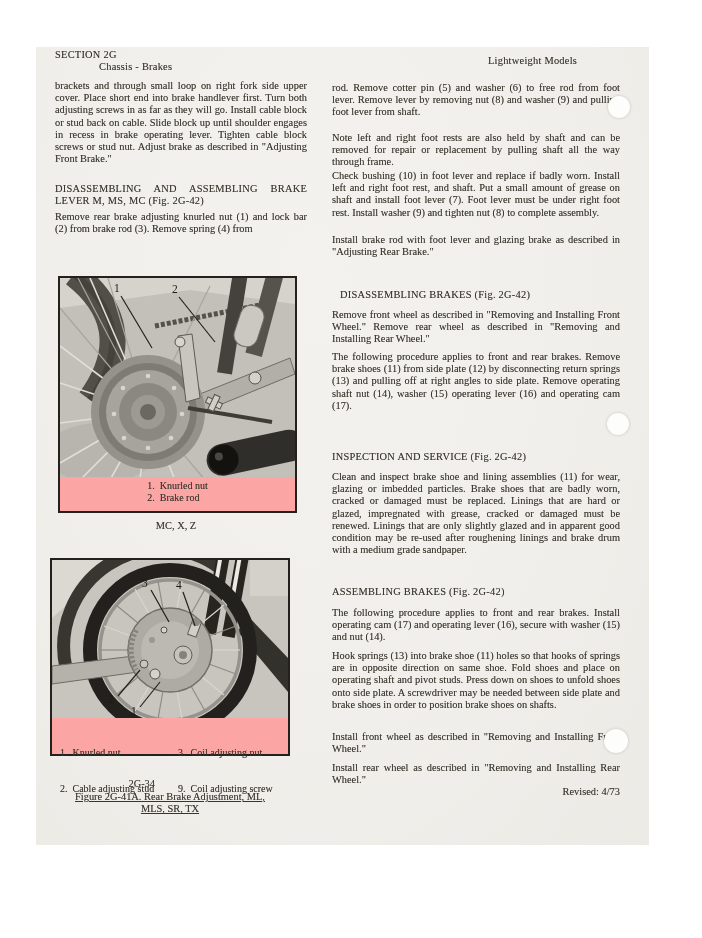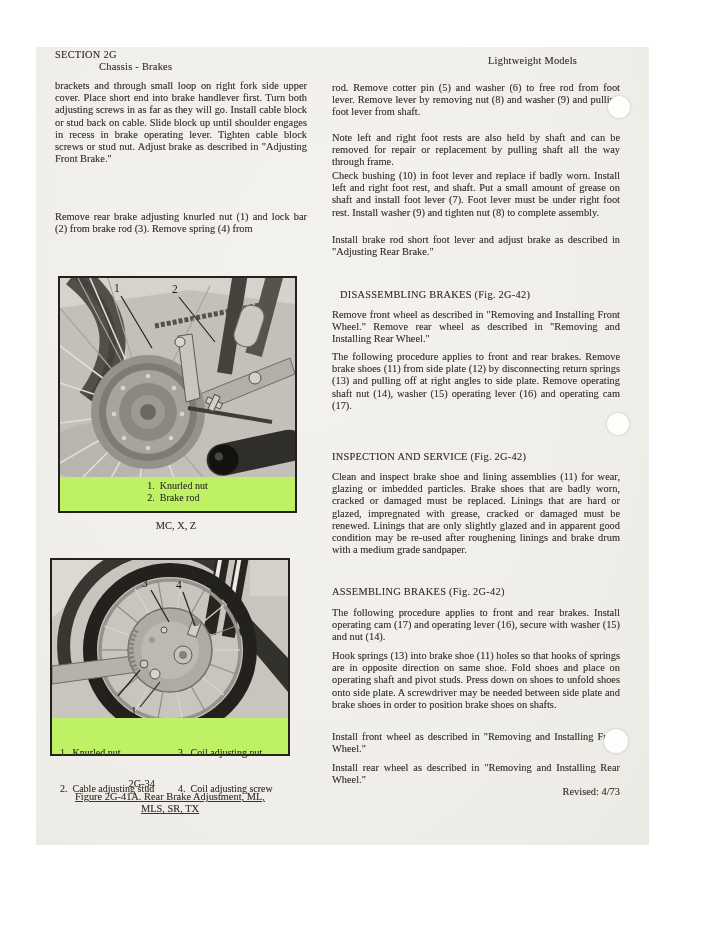--- a/index.html
+++ b/index.html
@@ -18,21 +18,21 @@
     text-align:justify;
     text-shadow:0 0 0.5px rgba(58,54,45,.45);
   }
   .hd{letter-spacing:.25px;}
   .center{text-align:center;}
   .right-al{text-align:right;}
   .figbox{
     position:absolute;border:2px solid #24211c;background:#c3c0ba;box-sizing:border-box;
   }
   .legendstrip{
-    position:absolute;left:0;right:0;bottom:0;background:#bef264;
+    position:absolute;left:0;right:0;bottom:0;background:#fca5a5;
     font-size:10px;line-height:12px;color:#38342c;
     text-shadow:0 0 0.5px rgba(58,54,45,.45);
   }
   .leg-center{text-align:center;}
   .leg-center .inner{display:inline-block;text-align:left;}
   .legcol{position:absolute;top:5px;white-space:pre;}
   .hole{
     position:absolute;border-radius:50%;background:#fdfdfc;
     box-shadow:0 0 3px rgba(120,115,105,.35);
   }
@@ -41,20 +41,21 @@
 </head>
 <body>
 
 <div class="paper">
 
   <div class="txt hd" style="left:19px;top:2px;width:200px;">SECTION 2G</div>
   <div class="txt hd" style="left:19px;top:14px;width:200px;padding-left:44px;">Chassis - Brakes</div>
   <div class="txt hd" style="left:452px;top:8px;width:150px;text-align:left;">Lightweight Models</div>
 
   <div class="txt" style="left:19px;top:33px;width:252px;">brackets and through small loop on right fork side upper cover.  Place short end into brake handlever first.  Turn both adjusting screws in as far as they will go.  Install cable block or stud back on cable. Slide block up until shoulder engages in recess in brake operating lever.  Tighten cable block screws or stud nut.  Adjust brake as described in "Adjusting Front Brake."</div>
+  <div class="txt hd" style="left:19px;top:136px;width:252px;">DISASSEMBLING AND ASSEMBLING BRAKE LEVER M, MS, MC (Fig. 2G-42)</div>
   <div class="txt" style="left:19px;top:164px;width:252px;">Remove rear brake adjusting knurled nut (1) and lock bar (2) from brake rod (3).  Remove spring (4) from</div>
 
   <div class="figbox" style="left:22px;top:229px;width:239px;height:237px;">
     <svg width="235" height="202" viewBox="0 0 235 202">
       <rect width="235" height="202" fill="#c3c0ba"></rect>
       <polygon points="0,0 235,0 235,26 130,12 0,30" fill="#d6d3cd"></polygon>
       <ellipse cx="40" cy="175" rx="55" ry="30" fill="#b8b5af"></ellipse>
 
       <line x1="95" y1="48" x2="205" y2="26" stroke="#55524c" stroke-width="5" stroke-dasharray="4,2"></line>
 
@@ -200,33 +201,33 @@
       <text x="56" y="143" font-size="11.5" fill="#1c1a16">2</text>
       <text x="79" y="155" font-size="11.5" fill="#1c1a16">1</text>
     </svg>
     <div class="legendstrip" style="height:36px;">
       <div class="legcol" style="left:8px;">
         <div>1.  Knurled nut</div>
         <div>2.  Cable adjusting stud</div>
       </div>
       <div class="legcol" style="left:126px;">
         <div>3.  Coil adjusting nut</div>
-        <div>4.  Coil adjusting screw</div>
+        <div>9.  Coil adjusting screw</div>
       </div>
     </div>
   </div>
   <div class="txt center" style="left:0px;top:744px;width:268px;text-decoration:underline;">
     <div>Figure 2G-41A.  Rear Brake Adjustment, ML,</div>
     <div>MLS, SR, TX</div>
   </div>
 
   <div class="txt" style="left:296px;top:35px;width:288px;">rod.  Remove cotter pin (5) and washer (6) to free rod from foot lever.  Remove lever by removing nut (8) and washer (9) and pulling foot lever from shaft.</div>
   <div class="txt" style="left:296px;top:85px;width:288px;">Note left and right foot rests are also held by shaft and can be removed for repair or replacement by pulling shaft all the way through frame.</div>
   <div class="txt" style="left:296px;top:123px;width:288px;">Check bushing (10) in foot lever and replace if badly worn.  Install left and right foot rest, and shaft. Put a small amount of grease on shaft and install foot lever (7).  Foot lever must be under right foot rest.  Install washer (9) and tighten nut (8) to complete assembly.</div>
-  <div class="txt" style="left:296px;top:187px;width:288px;">Install brake rod short foot lever and adjust brake as described in "Adjusting Rear Brake."</div>
+  <div class="txt" style="left:296px;top:187px;width:288px;">Install brake rod with foot lever and glazing brake as described in "Adjusting Rear Brake."</div>
 
   <div class="txt hd" style="left:304px;top:242px;width:288px;">DISASSEMBLING BRAKES (Fig. 2G-42)</div>
   <div class="txt" style="left:296px;top:262px;width:288px;">Remove front wheel as described in "Removing and Installing Front Wheel."  Remove rear wheel as described in "Removing and Installing Rear Wheel."</div>
   <div class="txt" style="left:296px;top:304px;width:288px;">The following procedure applies to front and rear brakes.  Remove brake shoes (11) from side plate (12) by disconnecting return springs (13) and pulling off at right angles to side plate.  Remove operating shaft nut (14), washer (15) operating lever (16) and operating cam (17).</div>
 
   <div class="txt hd" style="left:296px;top:404px;width:288px;">INSPECTION AND SERVICE (Fig. 2G-42)</div>
   <div class="txt" style="left:296px;top:424px;width:288px;">Clean and inspect brake shoe and lining assemblies (11) for wear, glazing or imbedded particles.  Brake shoes that are badly worn, cracked or damaged must be replaced.  Linings that are hard or glazed, impregnated with grease, cracked or damaged must be renewed.  Linings that are only slightly glazed and in apparent good condition may be re-used after roughening linings and brake drum with a medium grade sandpaper.</div>
 
   <div class="txt hd" style="left:296px;top:539px;width:288px;">ASSEMBLING BRAKES (Fig. 2G-42)</div>
   <div class="txt" style="left:296px;top:560px;width:288px;">The following procedure applies to front and rear brakes.  Install operating cam (17) and operating lever (16), secure with washer (15) and nut (14).</div>

